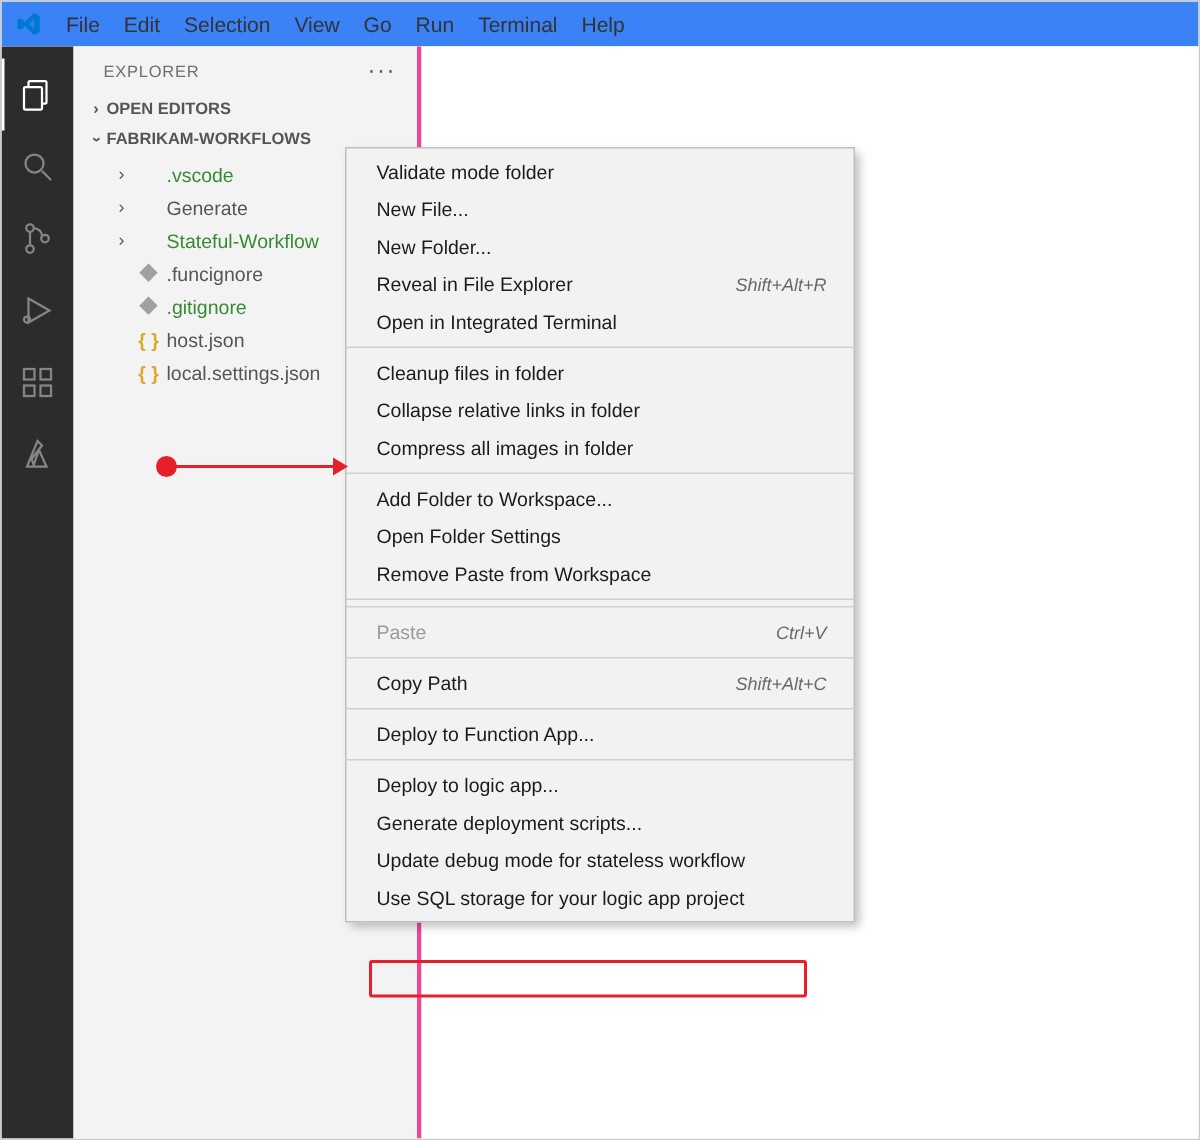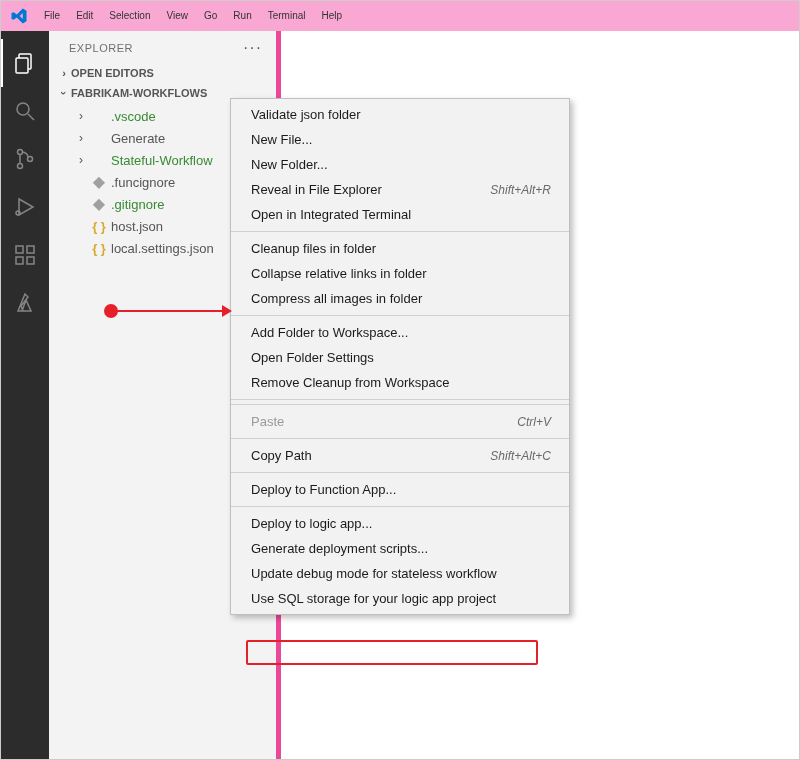--- a/index.html
+++ b/index.html
@@ -1,35 +1,35 @@
 <!DOCTYPE html>
 <html><head>
   <meta charset="utf-8">
   <style>
     * { margin: 0; padding: 0; box-sizing: border-box; font-family: "Segoe UI", Arial, sans-serif; }
     body { width: 800px; height: 760px; background: #fff; overflow: hidden; position: relative; border: 1px solid #ccc; }
 
     
-    .menubar { height: 30px; display: flex; align-items: center; background: #f9a8d4; font-size: 10px; color: #333; }
+    .menubar { height: 30px; display: flex; align-items: center; background: #3b82f6; font-size: 14px; color: #333; }
     .menubar .logo { width: 35px; display: flex; align-items: center; justify-content: center; }
     .menubar .logo svg { width: 18px; height: 18px; }
     .menu-item { padding: 0 8px; line-height: 30px; cursor: default; }
 
     
     .main { display: flex; height: calc(100% - 30px); background: #fff; }
 
     
     .activitybar { width: 48px; background: #2c2c2c; display: flex; flex-direction: column; align-items: center; padding-top: 8px; }
     .activity-icon { width: 48px; height: 48px; display: flex; align-items: center; justify-content: center; color: #858585; position: relative; }
     .activity-icon.active { color: #fff; }
     .activity-icon.active::before { content:""; position:absolute; left:0; top:0; bottom:0; width:2px; background:#fff; }
     .activity-icon svg { width: 24px; height: 24px; }
 
     
-    .sidebar { width: 232px; background: #f3f3f3; border-right: 5px solid #ec4899; font-size: 13px; color: #555; }
+    .sidebar { width: 232px; background: #f3f3f3; border-right: 3px solid #ec4899; font-size: 13px; color: #555; }
     .sidebar-header { display:flex; justify-content:space-between; align-items:center; padding: 8px 14px 6px 20px; font-size: 11px; letter-spacing: 0.5px; color: #6f6f6f; }
     .dots { font-size: 16px; letter-spacing: 1px; color: #555; cursor:pointer; }
     .section { display:flex; align-items:center; padding: 4px 8px; font-size: 11px; font-weight: 700; color: #555; }
     .section .chev { width: 14px; text-align:center; }
     .tree { padding: 2px 0 2px 0; }
     .tree-item { display:flex; align-items:center; height: 22px; padding-left: 26px; gap: 4px; cursor:default; white-space: nowrap; }
     .tree-item .tw { width: 12px; display:inline-flex; justify-content:center; color:#555; font-size:12px; }
     .tree-item .ic { width: 16px; display:inline-flex; justify-content:center; font-size:13px; }
     .tree-item.green { color: #388a34; }
     .tree-item.gray { color: #555; }
@@ -176,21 +176,21 @@
           <span>local.settings.json</span>
         </div>
       </div>
   </div>
 
   <div class="editor"></div>
 </div>
 
 <div class="context-menu" id="ctx">
     <div class="cm-item">
-      <span>Validate json folder</span>
+      <span>Validate mode folder</span>
     </div>
     <div class="cm-item">
       <span>New File...</span>
     </div>
     <div class="cm-item">
       <span>New Folder...</span>
     </div>
     <div class="cm-item">
       <span>Reveal in File Explorer</span>
       <span class="cm-shortcut">Shift+Alt+R</span>
@@ -209,21 +209,21 @@
       <span>Compress all images in folder</span>
     </div>
     <div class="cm-sep"></div>
     <div class="cm-item">
       <span>Add Folder to Workspace...</span>
     </div>
     <div class="cm-item">
       <span>Open Folder Settings</span>
     </div>
     <div class="cm-item">
-      <span>Remove Cleanup from Workspace</span>
+      <span>Remove Paste from Workspace</span>
     </div>
     <div class="cm-sep"></div>
     <div class="cm-sep"></div>
     <div class="cm-item disabled">
       <span>Paste</span>
       <span class="cm-shortcut">Ctrl+V</span>
     </div>
     <div class="cm-sep"></div>
     <div class="cm-item">
       <span>Copy Path</span>

